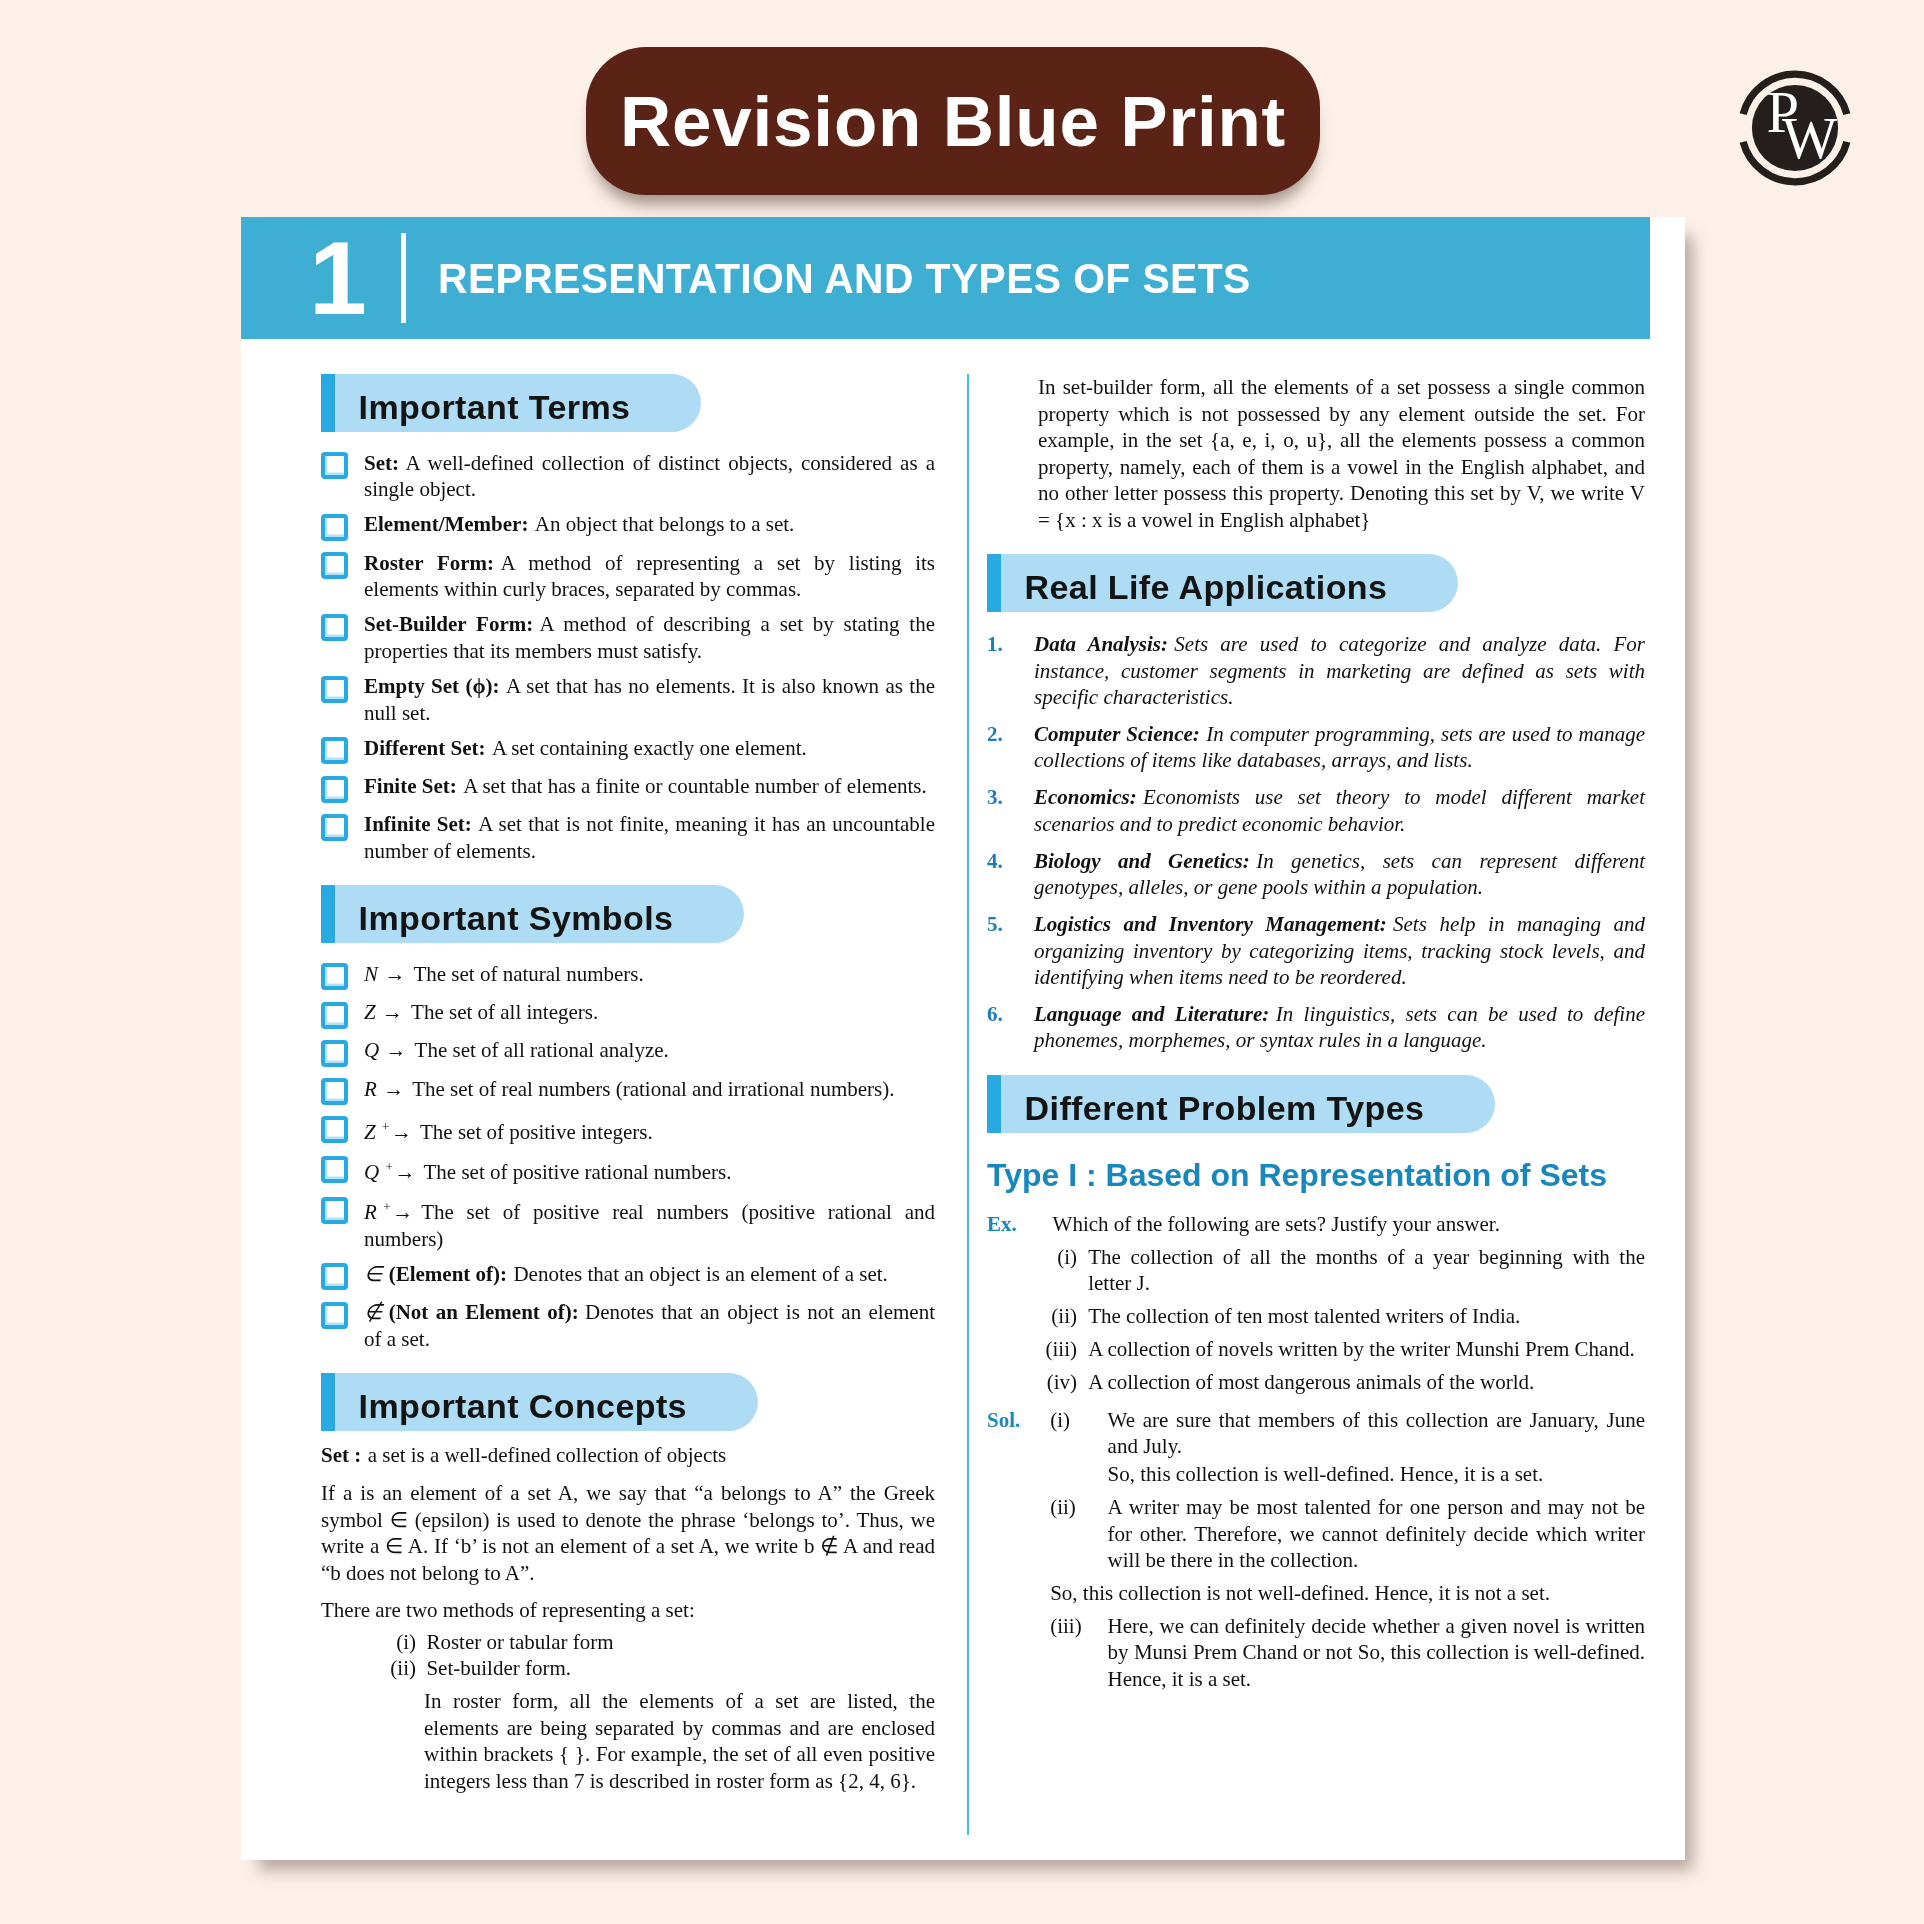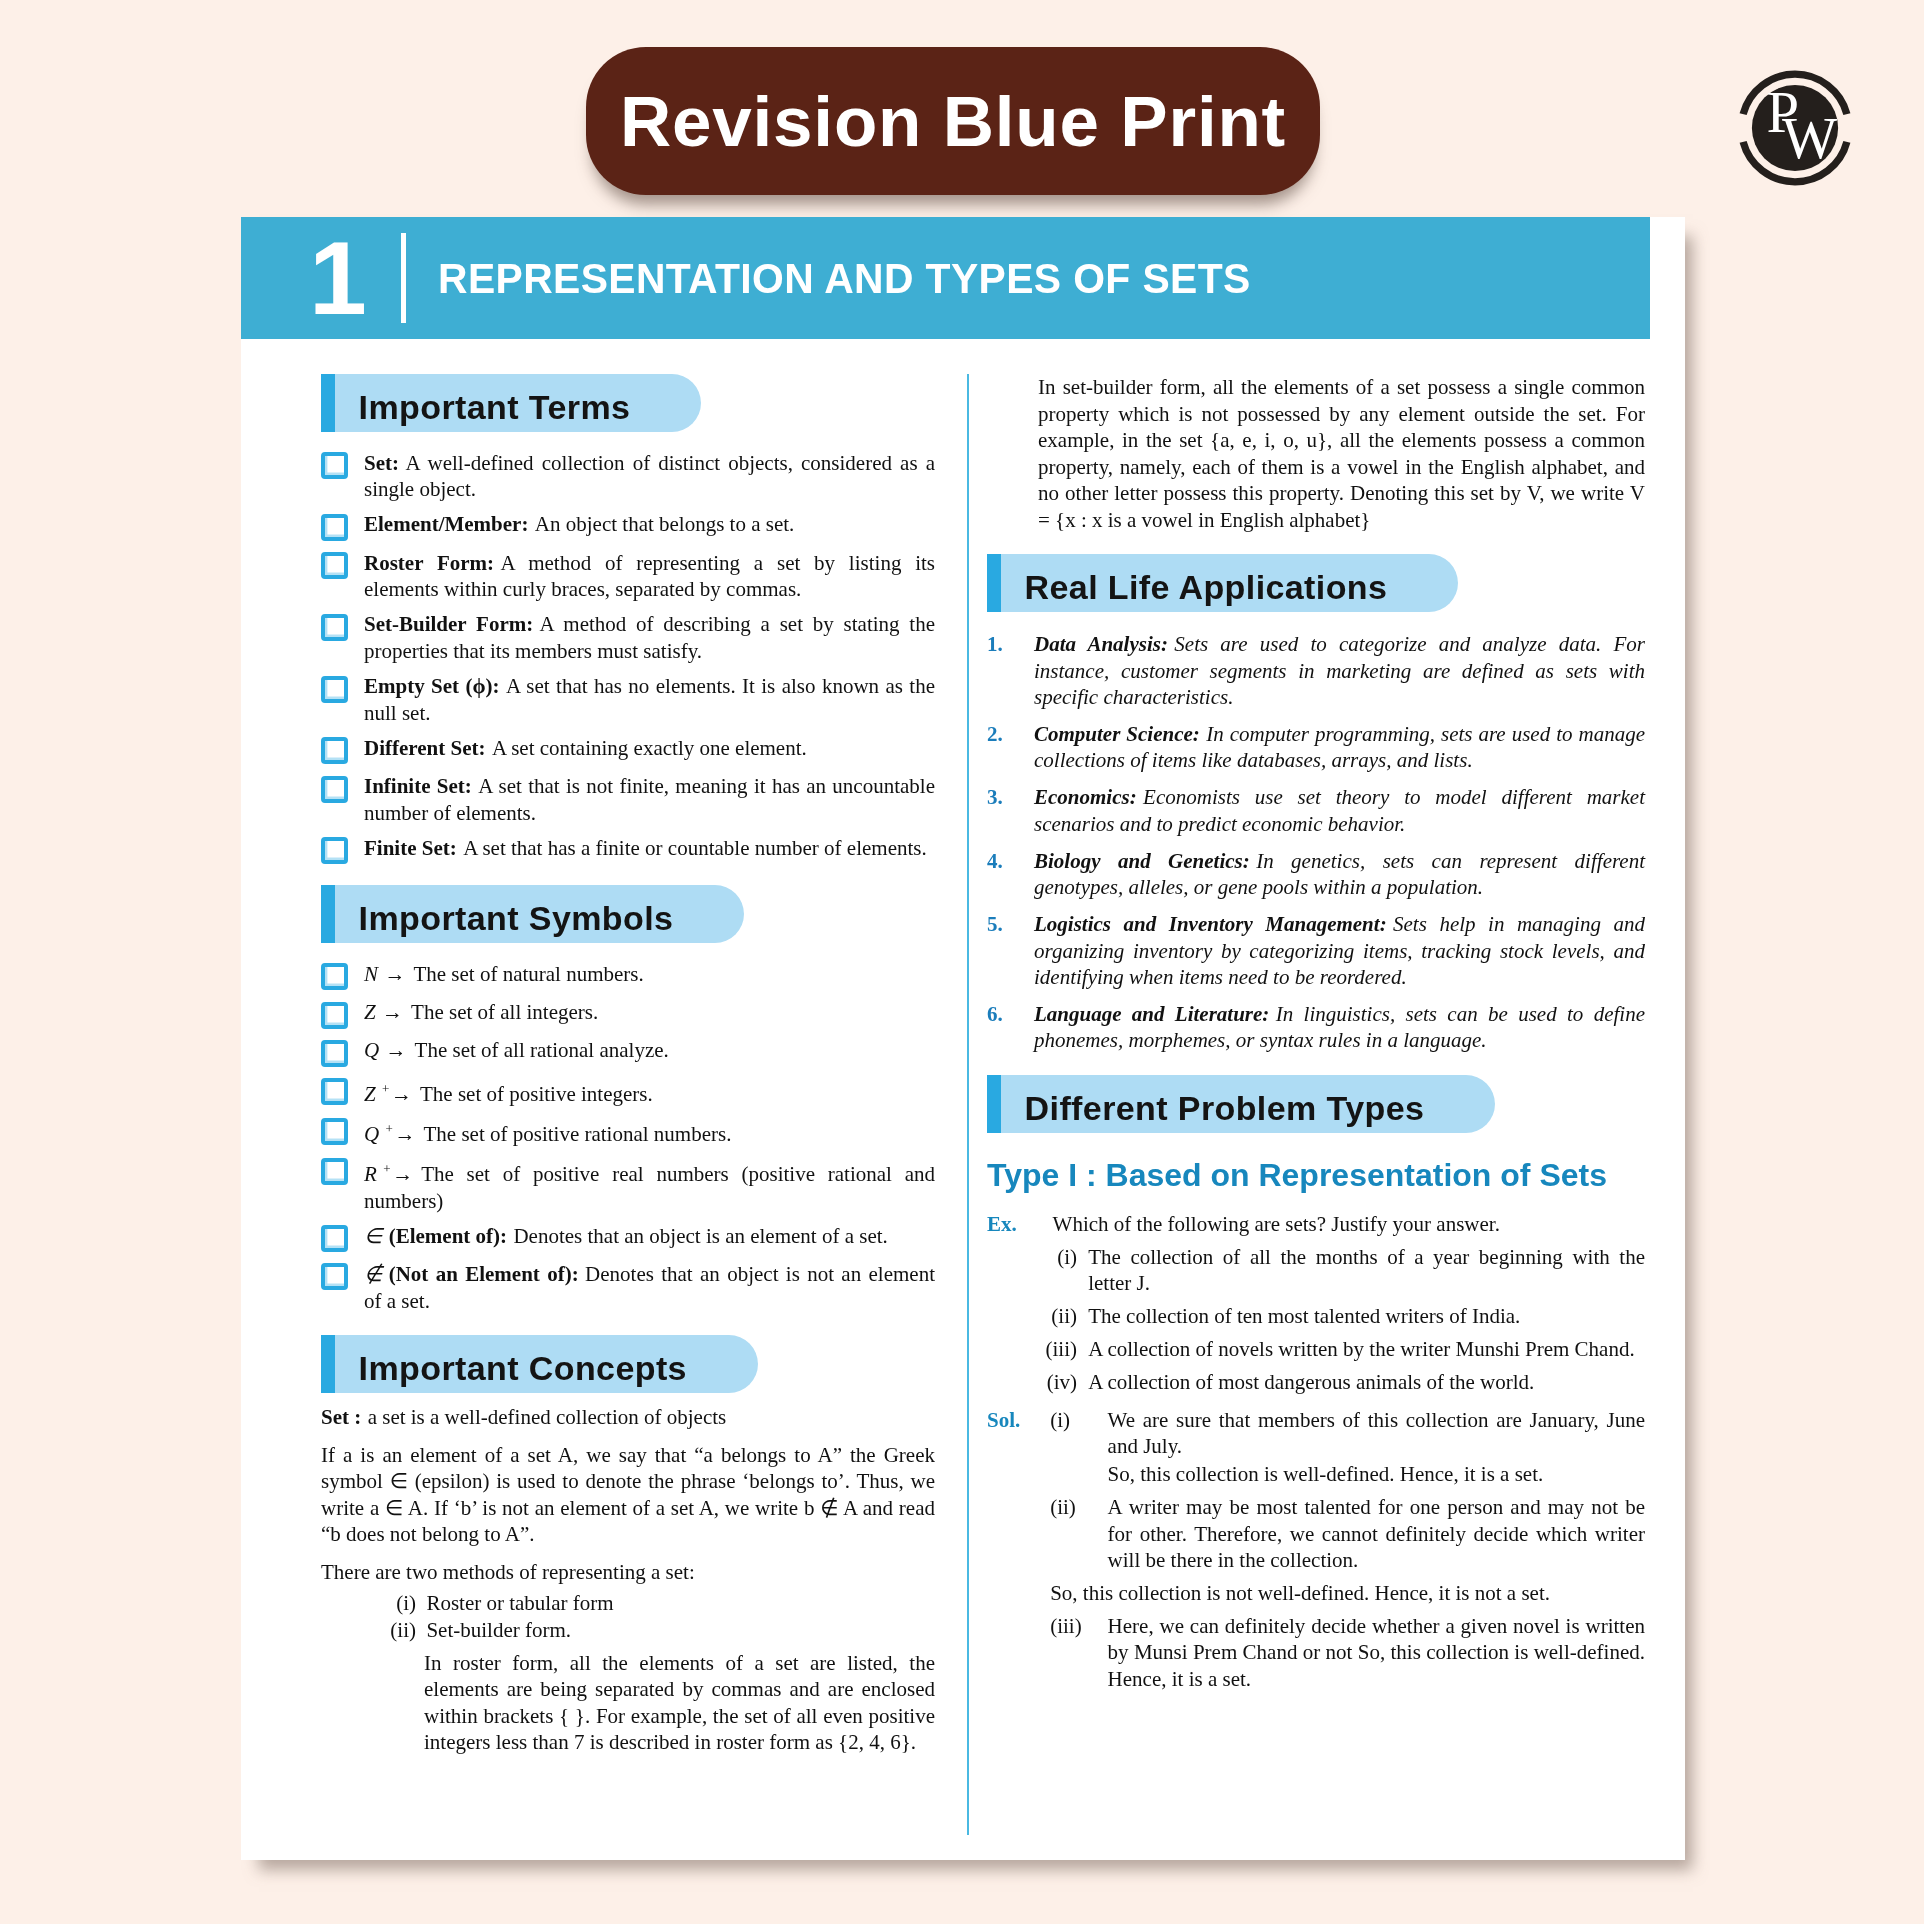--- a/index.html
+++ b/index.html
@@ -146,46 +146,50 @@
           <div class="bitem">
     <span class="sq"></span>
     <span class="btext"><b>Empty Set (ϕ):</b><span>A set that has no elements. It is also known as the null set.</span></span>
   </div>
           <div class="bitem">
     <span class="sq"></span>
     <span class="btext"><b>Different Set:</b><span>A set containing exactly one element.</span></span>
   </div>
           <div class="bitem">
     <span class="sq"></span>
+    <span class="btext"><b>Finite Set:</b><span>A set that has a finite or countable number of elements.</span></span>
+  </div>
+          <div class="bitem">
+    <span class="sq"></span>
     <span class="btext"><b>Infinite Set:</b><span>A set that is not finite, meaning it has an uncountable number of elements.</span></span>
   </div>
-          <div class="bitem">
-    <span class="sq"></span>
-    <span class="btext"><b>Finite Set:</b><span>A set that has a finite or countable number of elements.</span></span>
-  </div>
         </div>
 
       <div class="pill">
         <span class="pill-bar"></span>
         <span class="pill-body">
             <span class="pill-text">Important Symbols</span>
           </span>
       </div>
       <div class="blist">
           <div class="bitem">
     <span class="sq"></span>
     <span class="btext"><span class="sym-i">N</span><span class="arrow">→</span><span>The set of natural numbers.</span></span>
   </div>
           <div class="bitem">
     <span class="sq"></span>
     <span class="btext"><span class="sym-i">Z</span><span class="arrow">→</span><span>The set of all integers.</span></span>
   </div>
           <div class="bitem">
     <span class="sq"></span>
     <span class="btext"><span class="sym-i">Q</span><span class="arrow">→</span><span>The set of all rational analyze.</span></span>
+  </div>
+          <div class="bitem">
+    <span class="sq"></span>
+    <span class="btext"><span class="sym-i">R</span><span class="arrow">→</span><span>The set of real numbers (rational and irrational numbers).</span></span>
   </div>
           <div class="bitem">
     <span class="sq"></span>
     <span class="btext"><span class="sym-i">Z</span><sup class="sym-sup">+</sup><span class="arrow">→</span><span>The set of positive integers.</span></span>
   </div>
           <div class="bitem">
     <span class="sq"></span>
     <span class="btext"><span class="sym-i">Q</span><sup class="sym-sup">+</sup><span class="arrow">→</span><span>The set of positive rational numbers.</span></span>
   </div>
           <div class="bitem">

